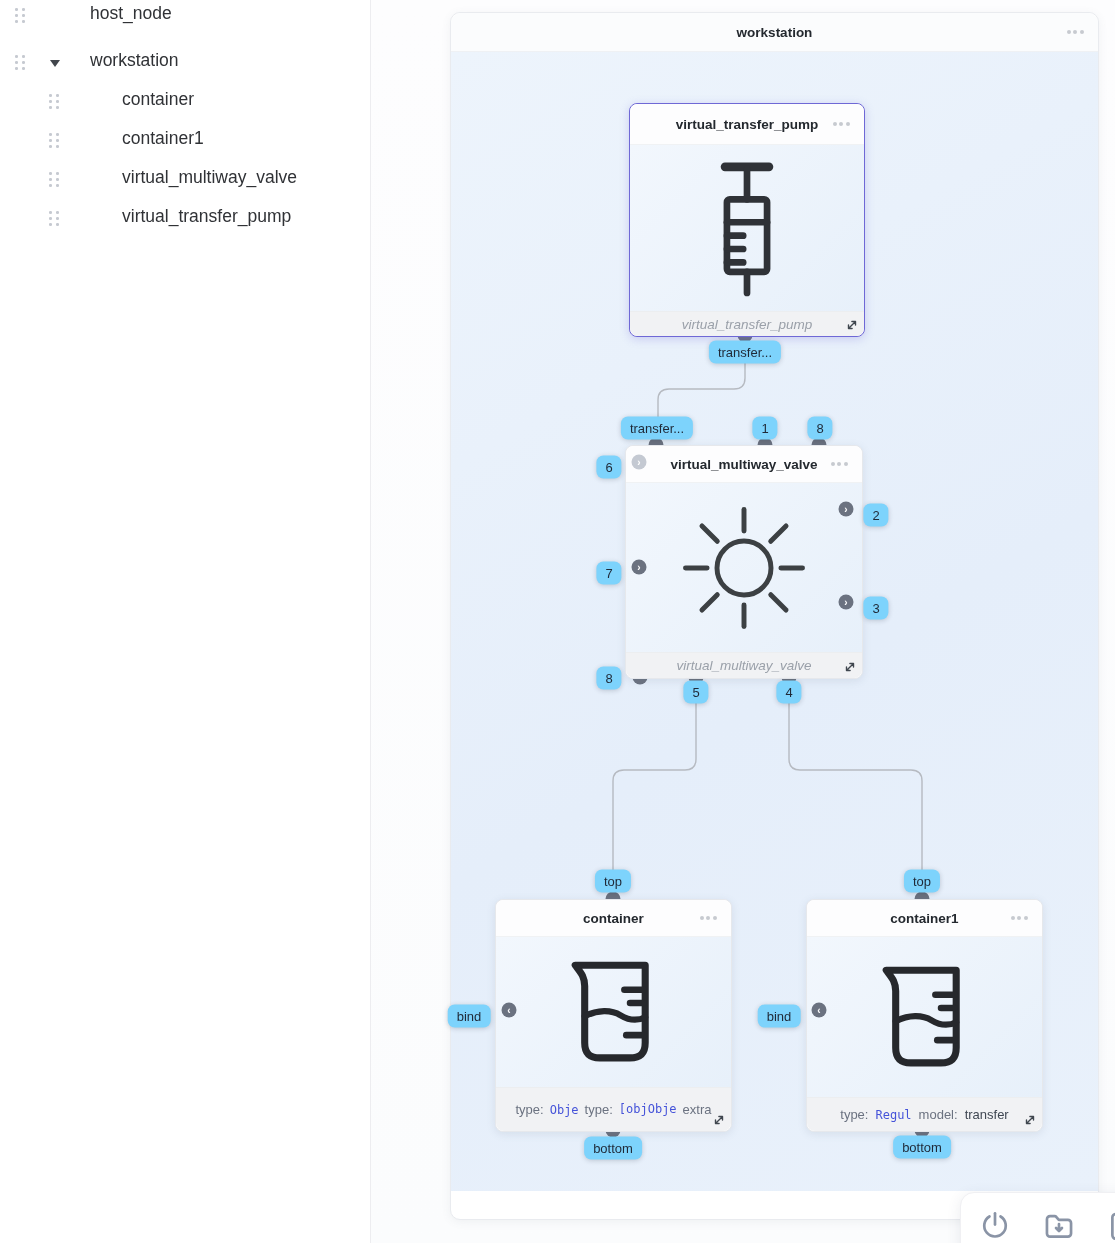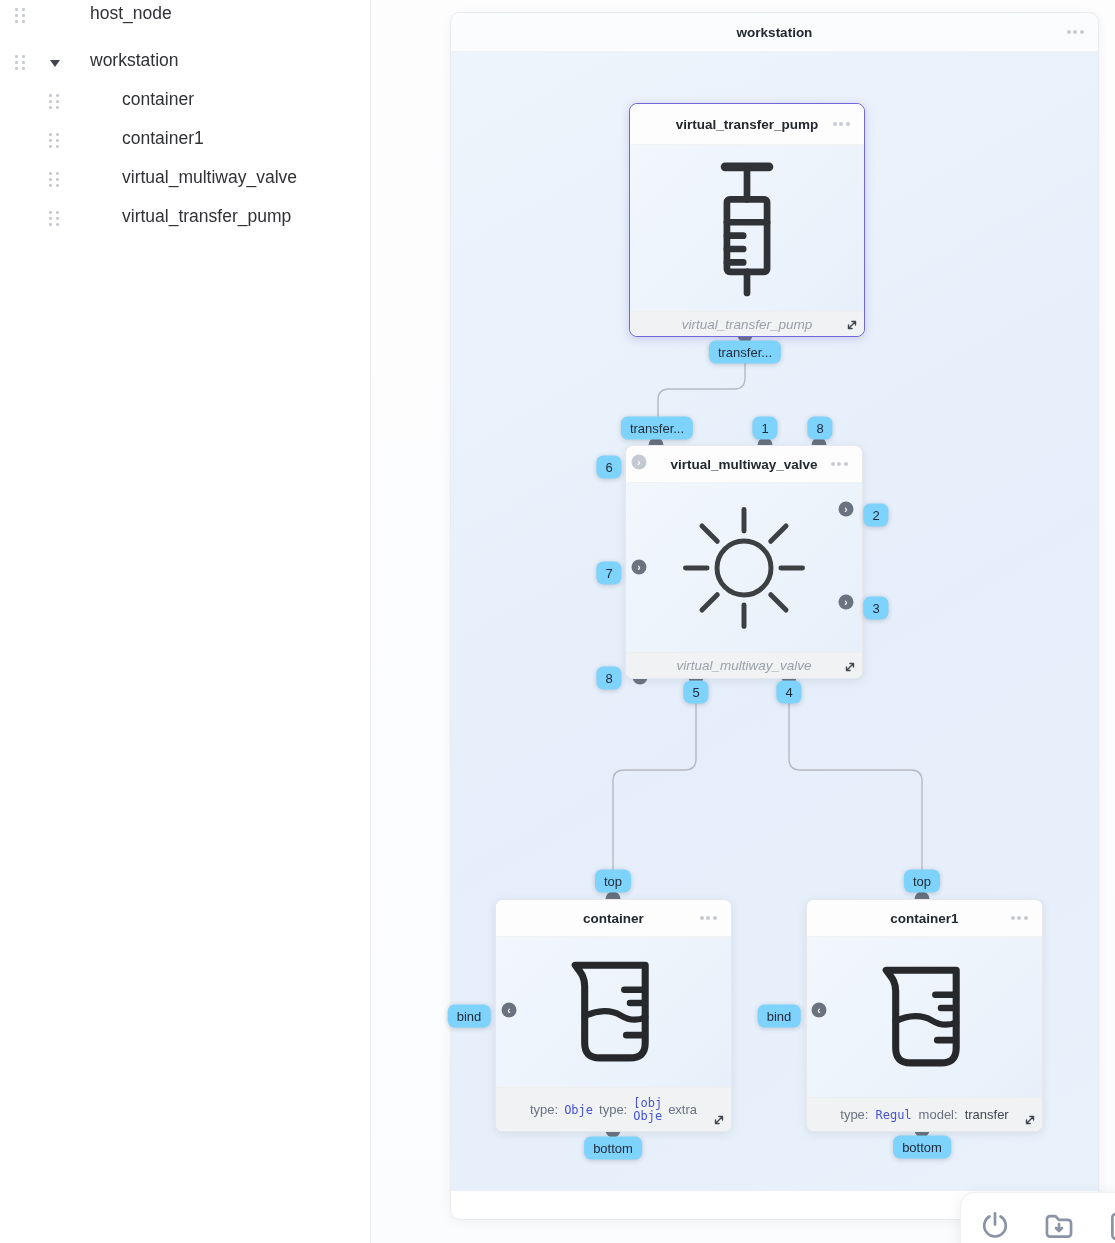--- a/index.html
+++ b/index.html
@@ -41,21 +41,21 @@
   .node.selected{border:1.4px solid #6f68d6;box-shadow:0 2px 10px rgba(111,104,214,.28);}
   .node-header{position:relative;display:flex;align-items:center;justify-content:center;
                background:#fdfdfe;border-bottom:1px solid #f0f2f4;border-radius:8px 8px 0 0;cursor:grab;}
   .node-title{font-size:13.5px;font-weight:700;color:#24292f;}
   .node-body{display:flex;align-items:center;justify-content:center;
              background:linear-gradient(135deg,#f2f7fd 0%,#e7f0fa 100%);}
   .node-footer{position:relative;background:#f1f2f4;border-top:1px solid #eceef0;
                border-radius:0 0 8px 8px;display:flex;align-items:center;justify-content:center;}
   .node-name{font-style:italic;font-size:13.5px;color:#9aa0a9;}
   .resize{position:absolute;right:6px;bottom:5px;cursor:nwse-resize;}
-  .kv-col{display:flex;flex-direction:column;line-height:1.05;}
+  .kv-col{display:flex;flex-direction:row;line-height:1.05;}
   
   .edges{position:absolute;left:0;top:0;z-index:2;pointer-events:none;}
   .port{position:absolute;width:15px;height:15px;border-radius:50%;background:#6b7280;
         display:flex;align-items:center;justify-content:center;cursor:crosshair;
         transform:translate(-50%,-50%);}
   .port.under{z-index:2;}
   .port.over{z-index:4;}
   .port.light{background:#c4c9d2;}
   .port span{color:#fff;font-size:10px;font-weight:700;line-height:1;}
   .plabel{position:absolute;transform:translate(-50%,-50%);background:#7dd3fc;border-radius:7px;

